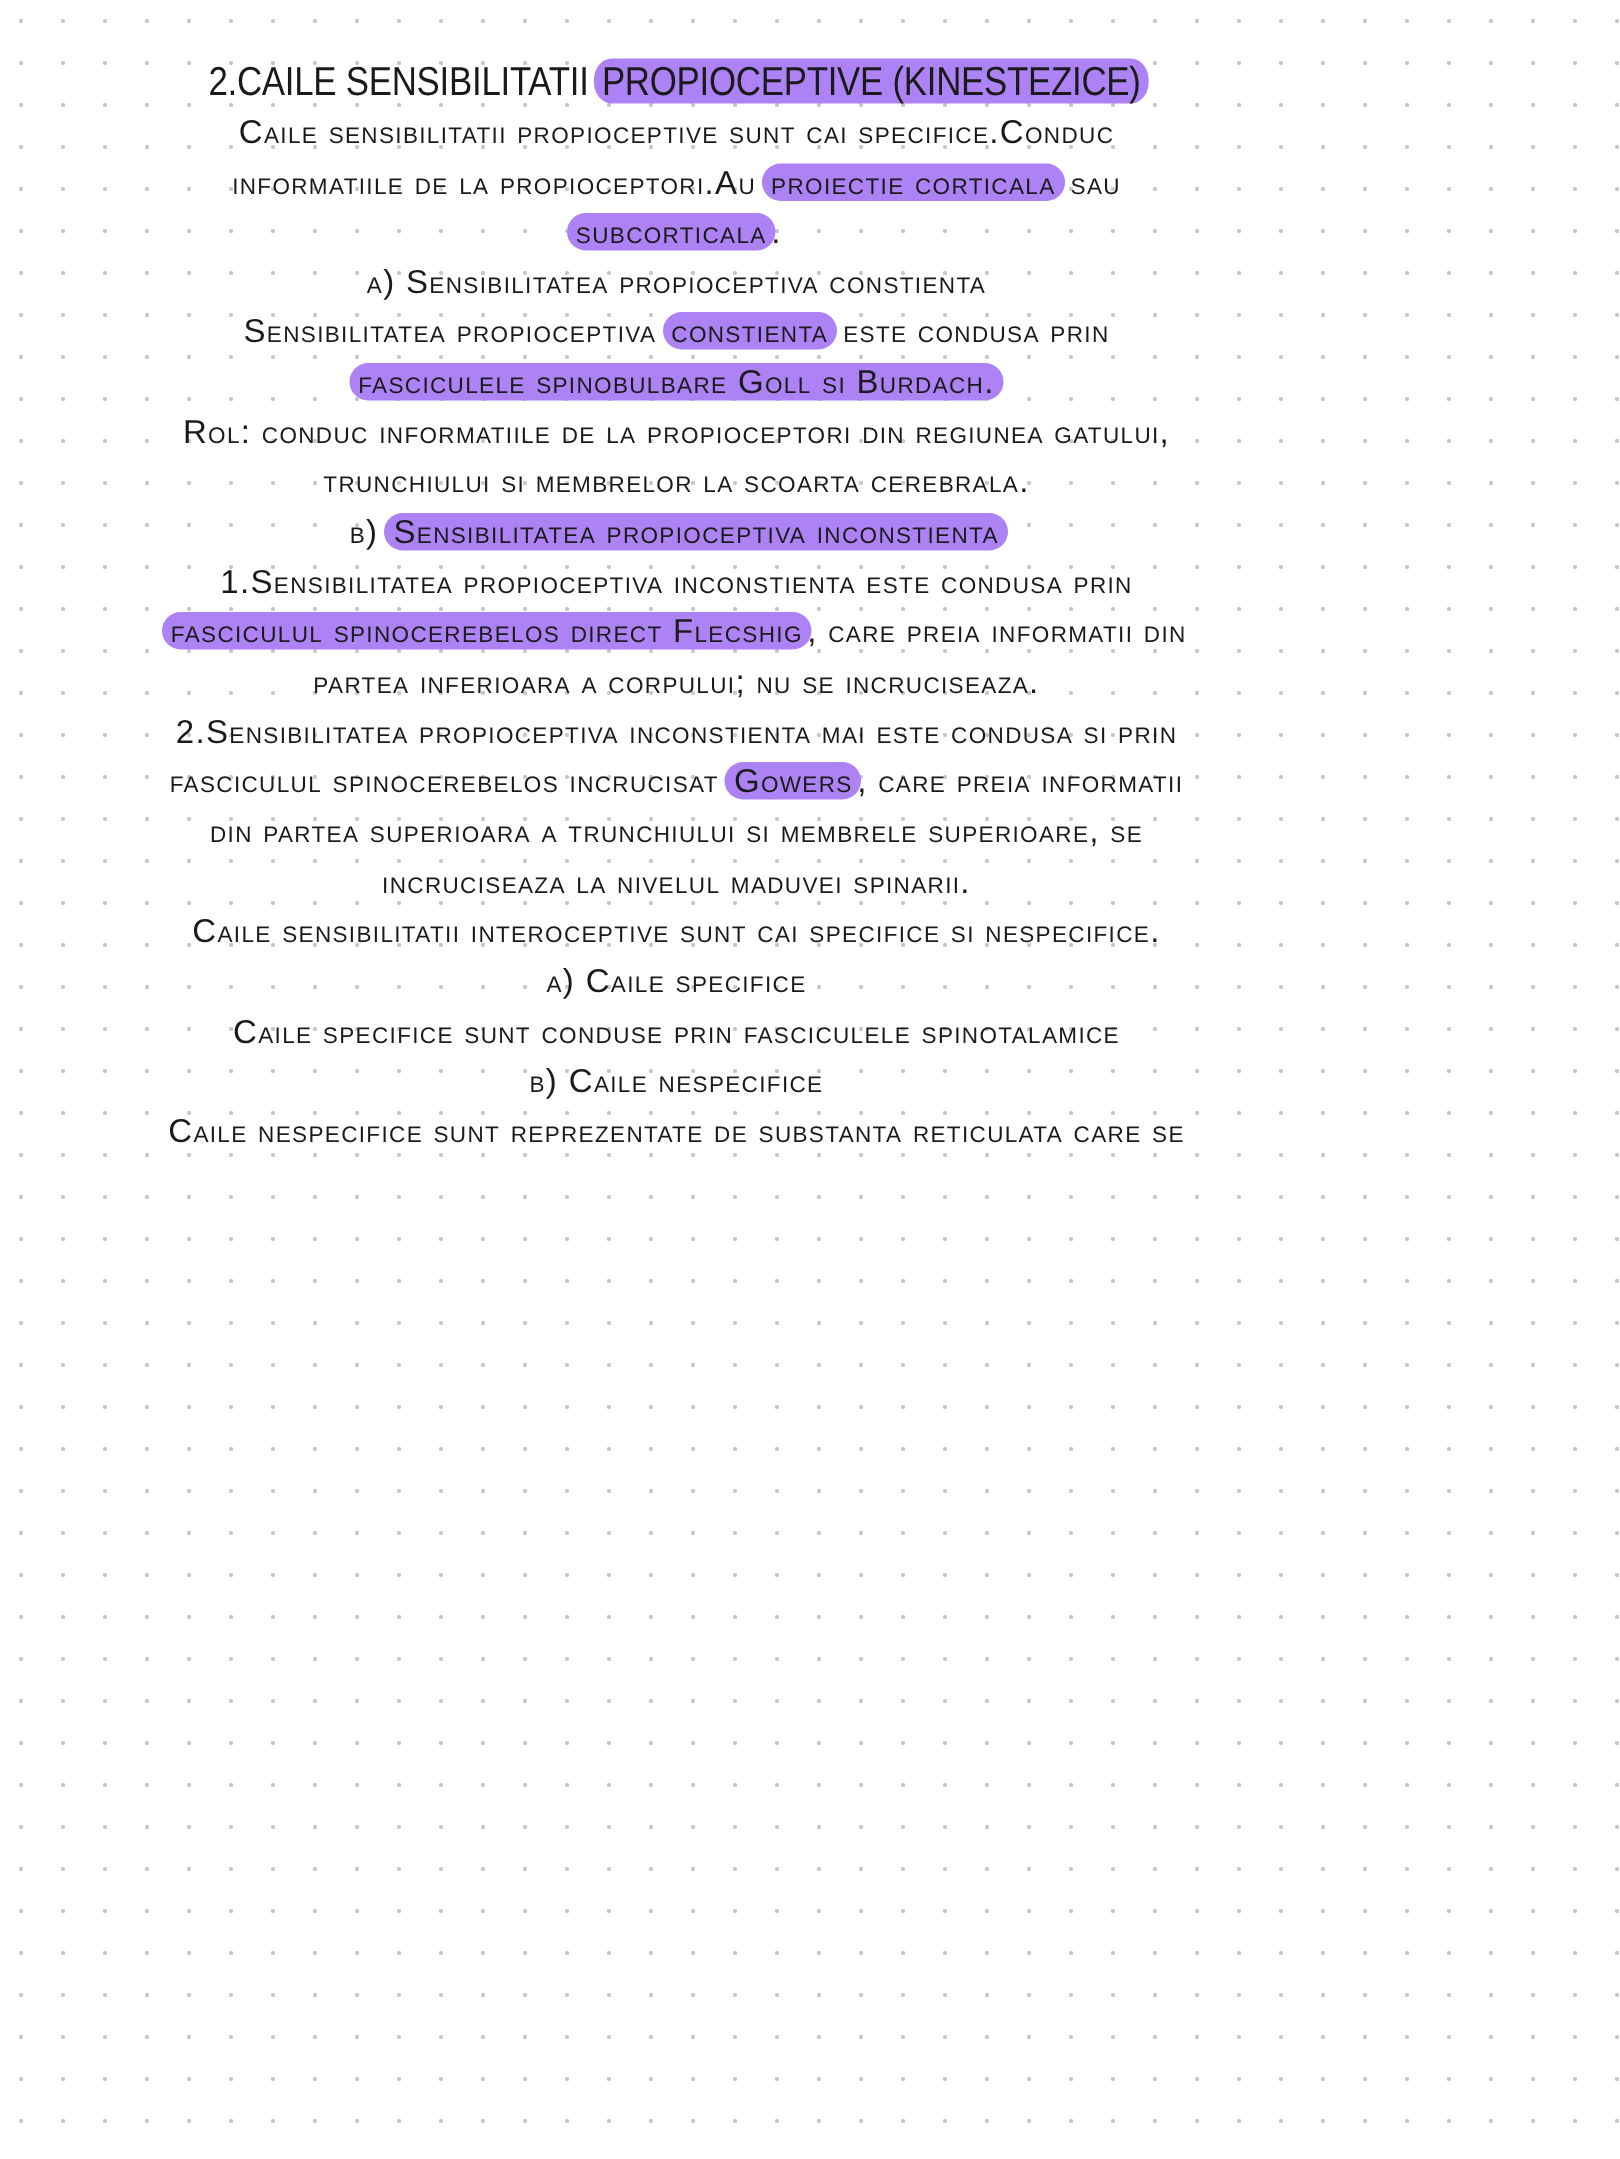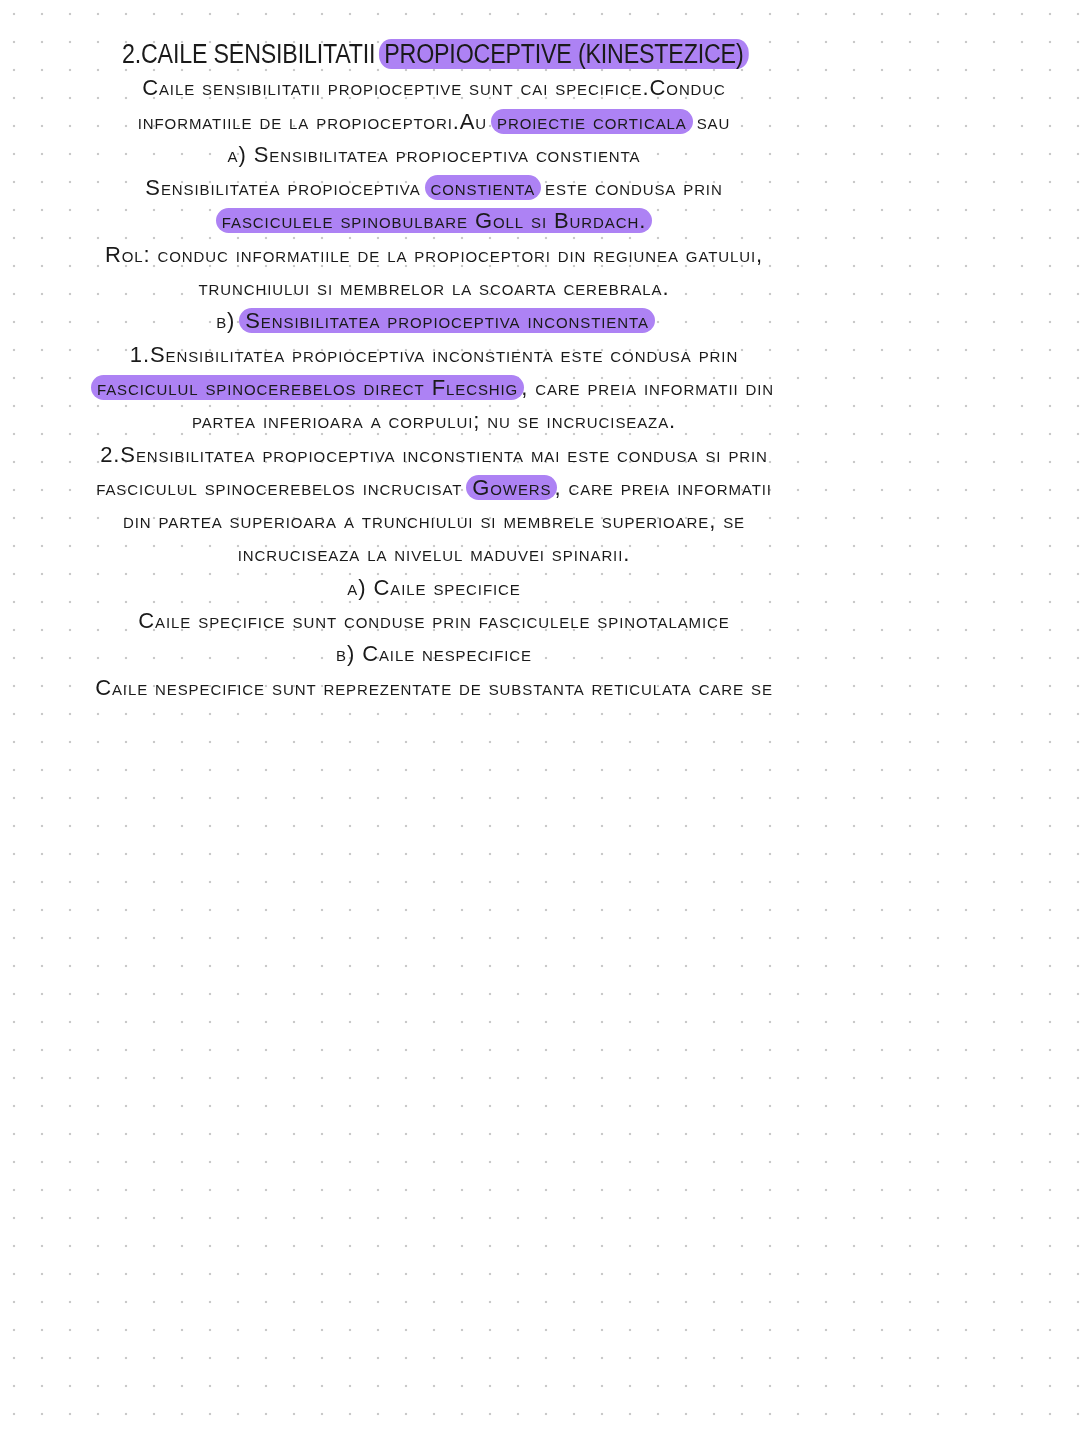--- a/index.html
+++ b/index.html
@@ -7,21 +7,21 @@
     width: 1080px; height: 1439px; overflow: hidden;
     background-color: #ffffff;
     background-image: radial-gradient(circle, #c9c9c9 1.3px, transparent 1.6px);
     background-size: 28px 28px;
     background-position: 0px 0px;
     font-family: "Liberation Sans", sans-serif;
     color: #1a1a1a;
     position: relative;
   }
   .page {
-    position: absolute; left: 0; top: 38px; width: 868px;
+    position: absolute; left: 17px; top: 38px; width: 868px;
   }
   .line {
     text-align: center;
     font-variant: small-caps;
     font-size: 22px;
     line-height: 33.3px;
     height: 33.3px;
     letter-spacing: 0.9px;
     white-space: nowrap;
     font-stretch: condensed;
@@ -41,30 +41,32 @@
     box-decoration-break: clone;
   }
 </style>
 </head>
 <body>
 
 <div class="page">
   <div class="line title"><span>2.CAILE SENSIBILITATII </span><span class="hl" style="background: rgb(173, 130, 244);">PROPIOCEPTIVE (KINESTEZICE)</span></div>
   <div class="line"><span>Caile sensibilitatii propioceptive sunt cai specifice.Conduc</span></div>
   <div class="line"><span>informatiile de la propioceptori.Au </span><span class="hl" style="background: rgb(173, 130, 244);">proiectie corticala</span><span> sau</span></div>
+  <div class="line"><span class="hl" style="background: rgb(173, 130, 244);">subcorticala</span><span>.</span></div>
   <div class="line"><span>a) Sensibilitatea propioceptiva constienta</span></div>
   <div class="line"><span>Sensibilitatea propioceptiva </span><span class="hl" style="background: rgb(173, 130, 244);">constienta</span><span> este condusa prin</span></div>
   <div class="line"><span class="hl" style="background: rgb(173, 130, 244); margin-top: 23px;">fasciculele spinobulbare Goll si Burdach.</span></div>
   <div class="line"><span>Rol: conduc informatiile de la propioceptori din regiunea gatului,</span></div>
   <div class="line"><span>trunchiului si membrelor la scoarta cerebrala.</span></div>
   <div class="line"><span>b) </span><span class="hl" style="background: rgb(173, 130, 244);">Sensibilitatea propioceptiva inconstienta</span></div>
   <div class="line"><span>1.Sensibilitatea propioceptiva inconstienta este condusa prin</span></div>
   <div class="line"><span class="hl" style="background: rgb(173, 130, 244);">fasciculul spinocerebelos direct Flecshig</span><span>, care preia informatii din</span></div>
   <div class="line"><span>partea inferioara a corpului; nu se incruciseaza.</span></div>
   <div class="line"><span>2.Sensibilitatea propioceptiva inconstienta mai este condusa si prin</span></div>
   <div class="line"><span>fasciculul spinocerebelos incrucisat </span><span class="hl" style="background: rgb(173, 130, 244);">Gowers</span><span>, care preia informatii</span></div>
   <div class="line"><span>din partea superioara a trunchiului si membrele superioare, se</span></div>
   <div class="line"><span>incruciseaza la nivelul maduvei spinarii.</span></div>
+  <div class="line"><span>Caile sensibilitatii interoceptive sunt cai specifice si nespecifice.</span></div>
   <div class="line"><span>a) Caile specifice</span></div>
   <div class="line"><span>Caile specifice sunt conduse prin fasciculele spinotalamice</span></div>
   <div class="line"><span>b) Caile nespecifice</span></div>
   <div class="line"><span>Caile nespecifice sunt reprezentate de substanta reticulata care se</span></div>
 </div>
 
 </body></html>

